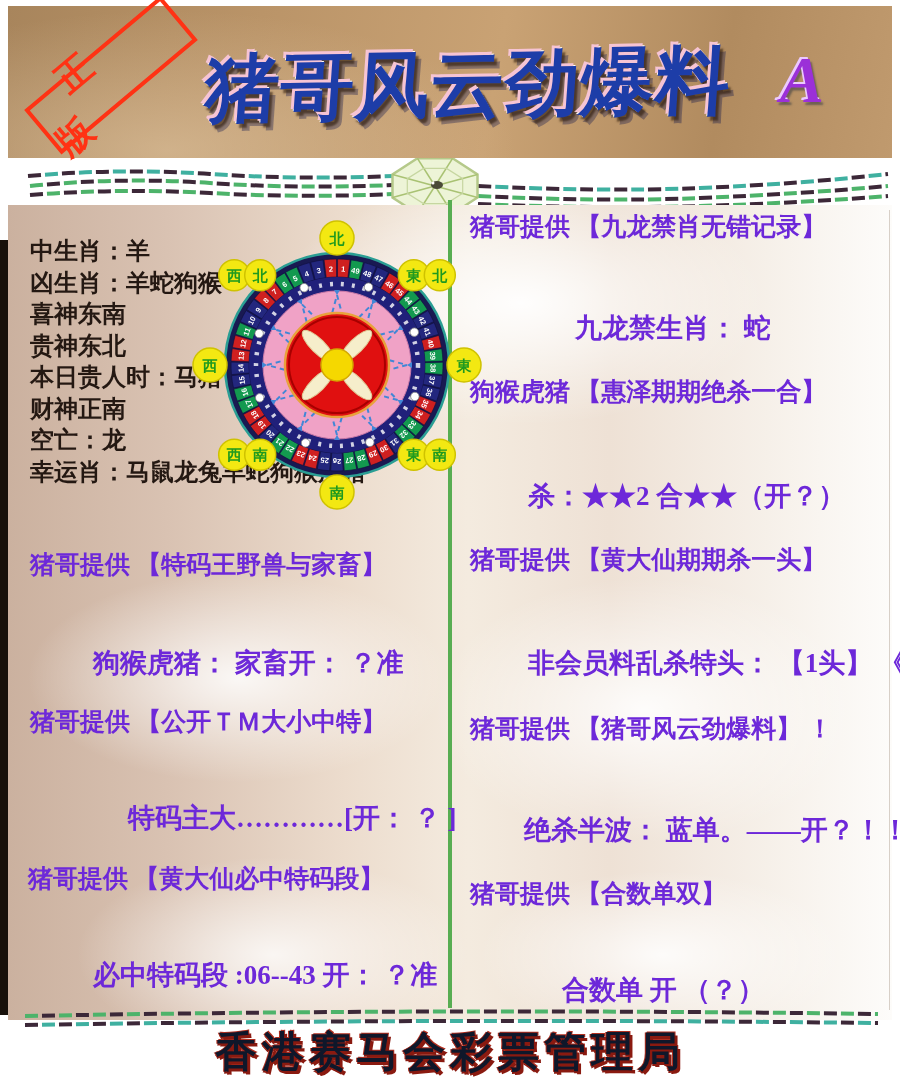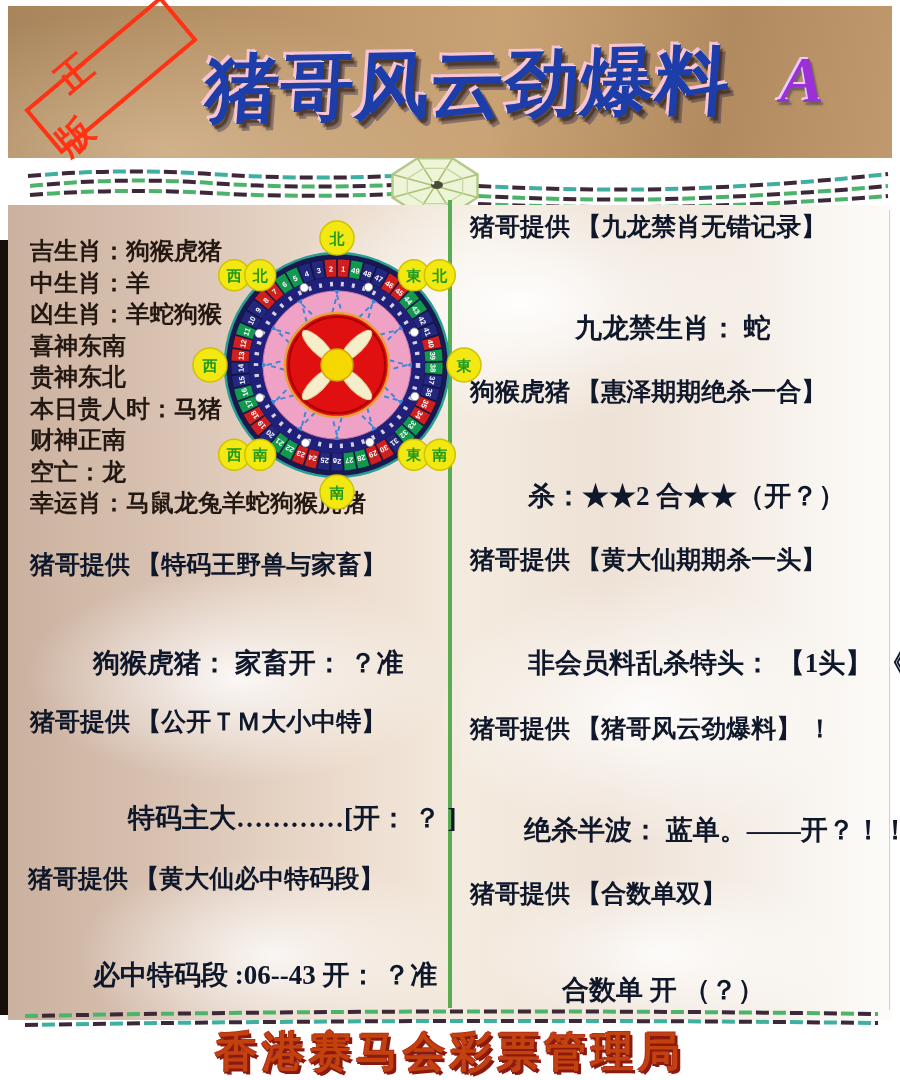--- a/index.html
+++ b/index.html
@@ -39,32 +39,32 @@
       radial-gradient(ellipse 300px 150px at 26% 58%, rgba(255,255,255,0.85), rgba(255,255,255,0) 70%),
       radial-gradient(ellipse 300px 190px at 72% 62%, rgba(255,255,255,0.9), rgba(255,255,255,0) 70%),
       radial-gradient(ellipse 280px 140px at 30% 92%, rgba(255,255,255,0.8), rgba(255,255,255,0) 70%),
       radial-gradient(ellipse 260px 120px at 74% 92%, rgba(255,255,255,0.85), rgba(255,255,255,0) 70%),
       linear-gradient(90deg,#cbb19f 0%,#d9c2b2 18%,#ecdccd 38%,#f4ebdf 52%,#eee1d5 68%,#f6f0e9 86%,#fdfcfa 100%);
   }
   .left-strip { position:absolute; left:0; top:240px; width:8px; height:775px; background:#17100a; }
   .col-divider { position:absolute; left:448px; top:200px; width:4px; height:808px; background:#58ad52; }
   .right-edge-line { position:absolute; left:889px; top:210px; width:1px; height:800px; background:#d8d0c8; }
 
-  .txt { position:absolute; color:#0f172a; font-weight:bold; white-space:nowrap; }
+  .txt { position:absolute; color:#6d28d9; font-weight:bold; white-space:nowrap; }
   .zodiac-list { position:absolute; left:30px; top:236px; font-size:24px; line-height:31.5px;
     font-weight:bold; color:#241812; }
   .provide { font-size:25px; letter-spacing:0px; }
   .detail { font-size:27px; }
 
   
   .wheel-wrap { position:absolute; left:187px; top:215px; width:300px; height:300px; }
 
   
   .footer-title { position:absolute; left:0; top:1024px; width:900px; text-align:center;
-    font-size:42px; font-weight:bold; letter-spacing:5px; color:#c2410c; white-space:nowrap;
+    font-size:42px; font-weight:bold; letter-spacing:5px; color:#0f172a; white-space:nowrap;
     text-shadow:3px 3px 0 #8a1a10, -1px 0 0 #b23020, 1px -1px 0 #b23020, 0 2px 0 #8a1a10;
   }
 </style>
 </head>
 <body>
 
 <div class="page">
 
   <div class="banner">
     <div class="stamp">正版</div>
@@ -100,21 +100,20 @@
         <circle cx="433" cy="25" r="1.5" fill="#ffffff"></circle>
       </g>
     </svg>
 
   <div class="body-area"></div>
   <div class="left-strip"></div>
   <div class="col-divider"></div>
   <div class="right-edge-line"></div>
 
   <div class="zodiac-list">
-    <div>吉生肖：狗猴虎猪</div>
     <div>中生肖：羊</div>
     <div>凶生肖：羊蛇狗猴</div>
     <div>喜神东南</div>
     <div>贵神东北</div>
     <div>本日贵人时：马猪</div>
     <div>财神正南</div>
     <div>空亡：龙</div>
     <div>幸运肖：马鼠龙兔羊蛇狗猴虎猪</div>
   </div>
 

